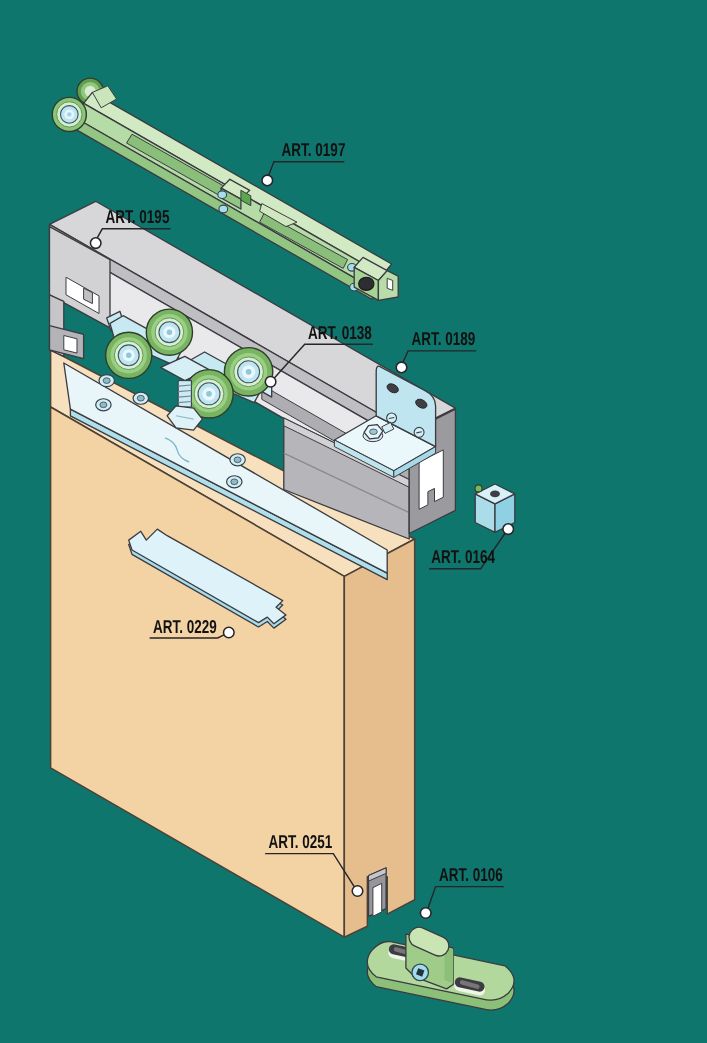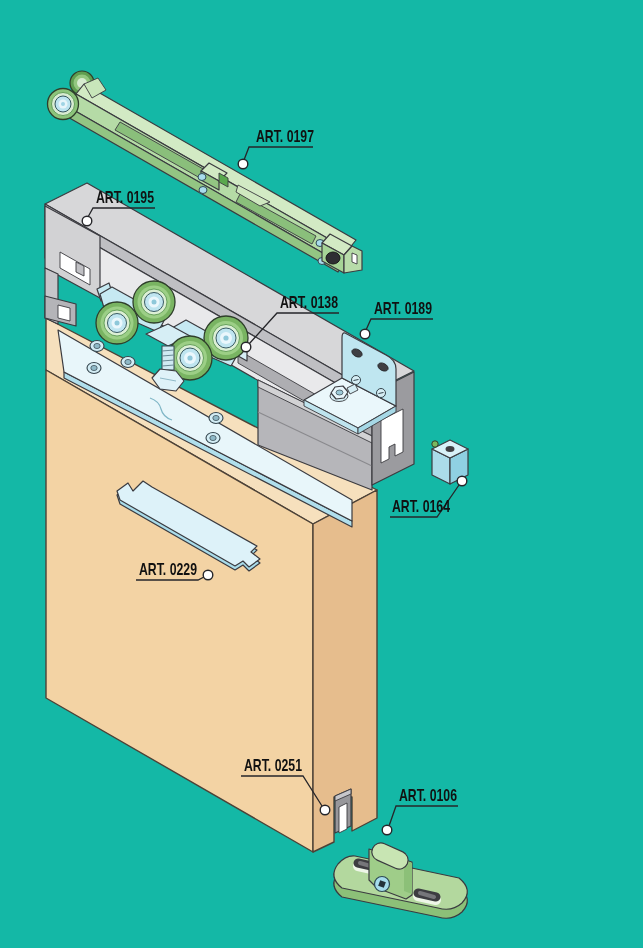--- a/index.html
+++ b/index.html
@@ -1,16 +1,16 @@
 <!DOCTYPE html>
 <html><head>
 <meta charset="utf-8">
 <style>
   html,body{margin:0;padding:0;background:#ffffff;}
-  .stage{position:relative;width:643px;height:948px;background:#14b8a6;overflow:hidden;
+  .stage{position:relative;width:643px;height:948px;background:#0f766e;overflow:hidden;
          font-family:"Liberation Sans",sans-serif;}
   svg{position:absolute;left:0;top:0;}
   .lbl{font-family:"Liberation Sans",sans-serif;font-weight:bold;font-size:17px;fill:#111111;}
   .ol{stroke:#3b3b40;stroke-width:1.2;stroke-linejoin:round;}
   .olthin{stroke:#3b3b40;stroke-width:0.9;stroke-linejoin:round;}
   .door-ol{stroke:#4d4237;stroke-width:1.4;stroke-linejoin:round;}
   .leader{stroke:#26262a;stroke-width:1.3;fill:none;}
 </style>
 </head>
 <body>

